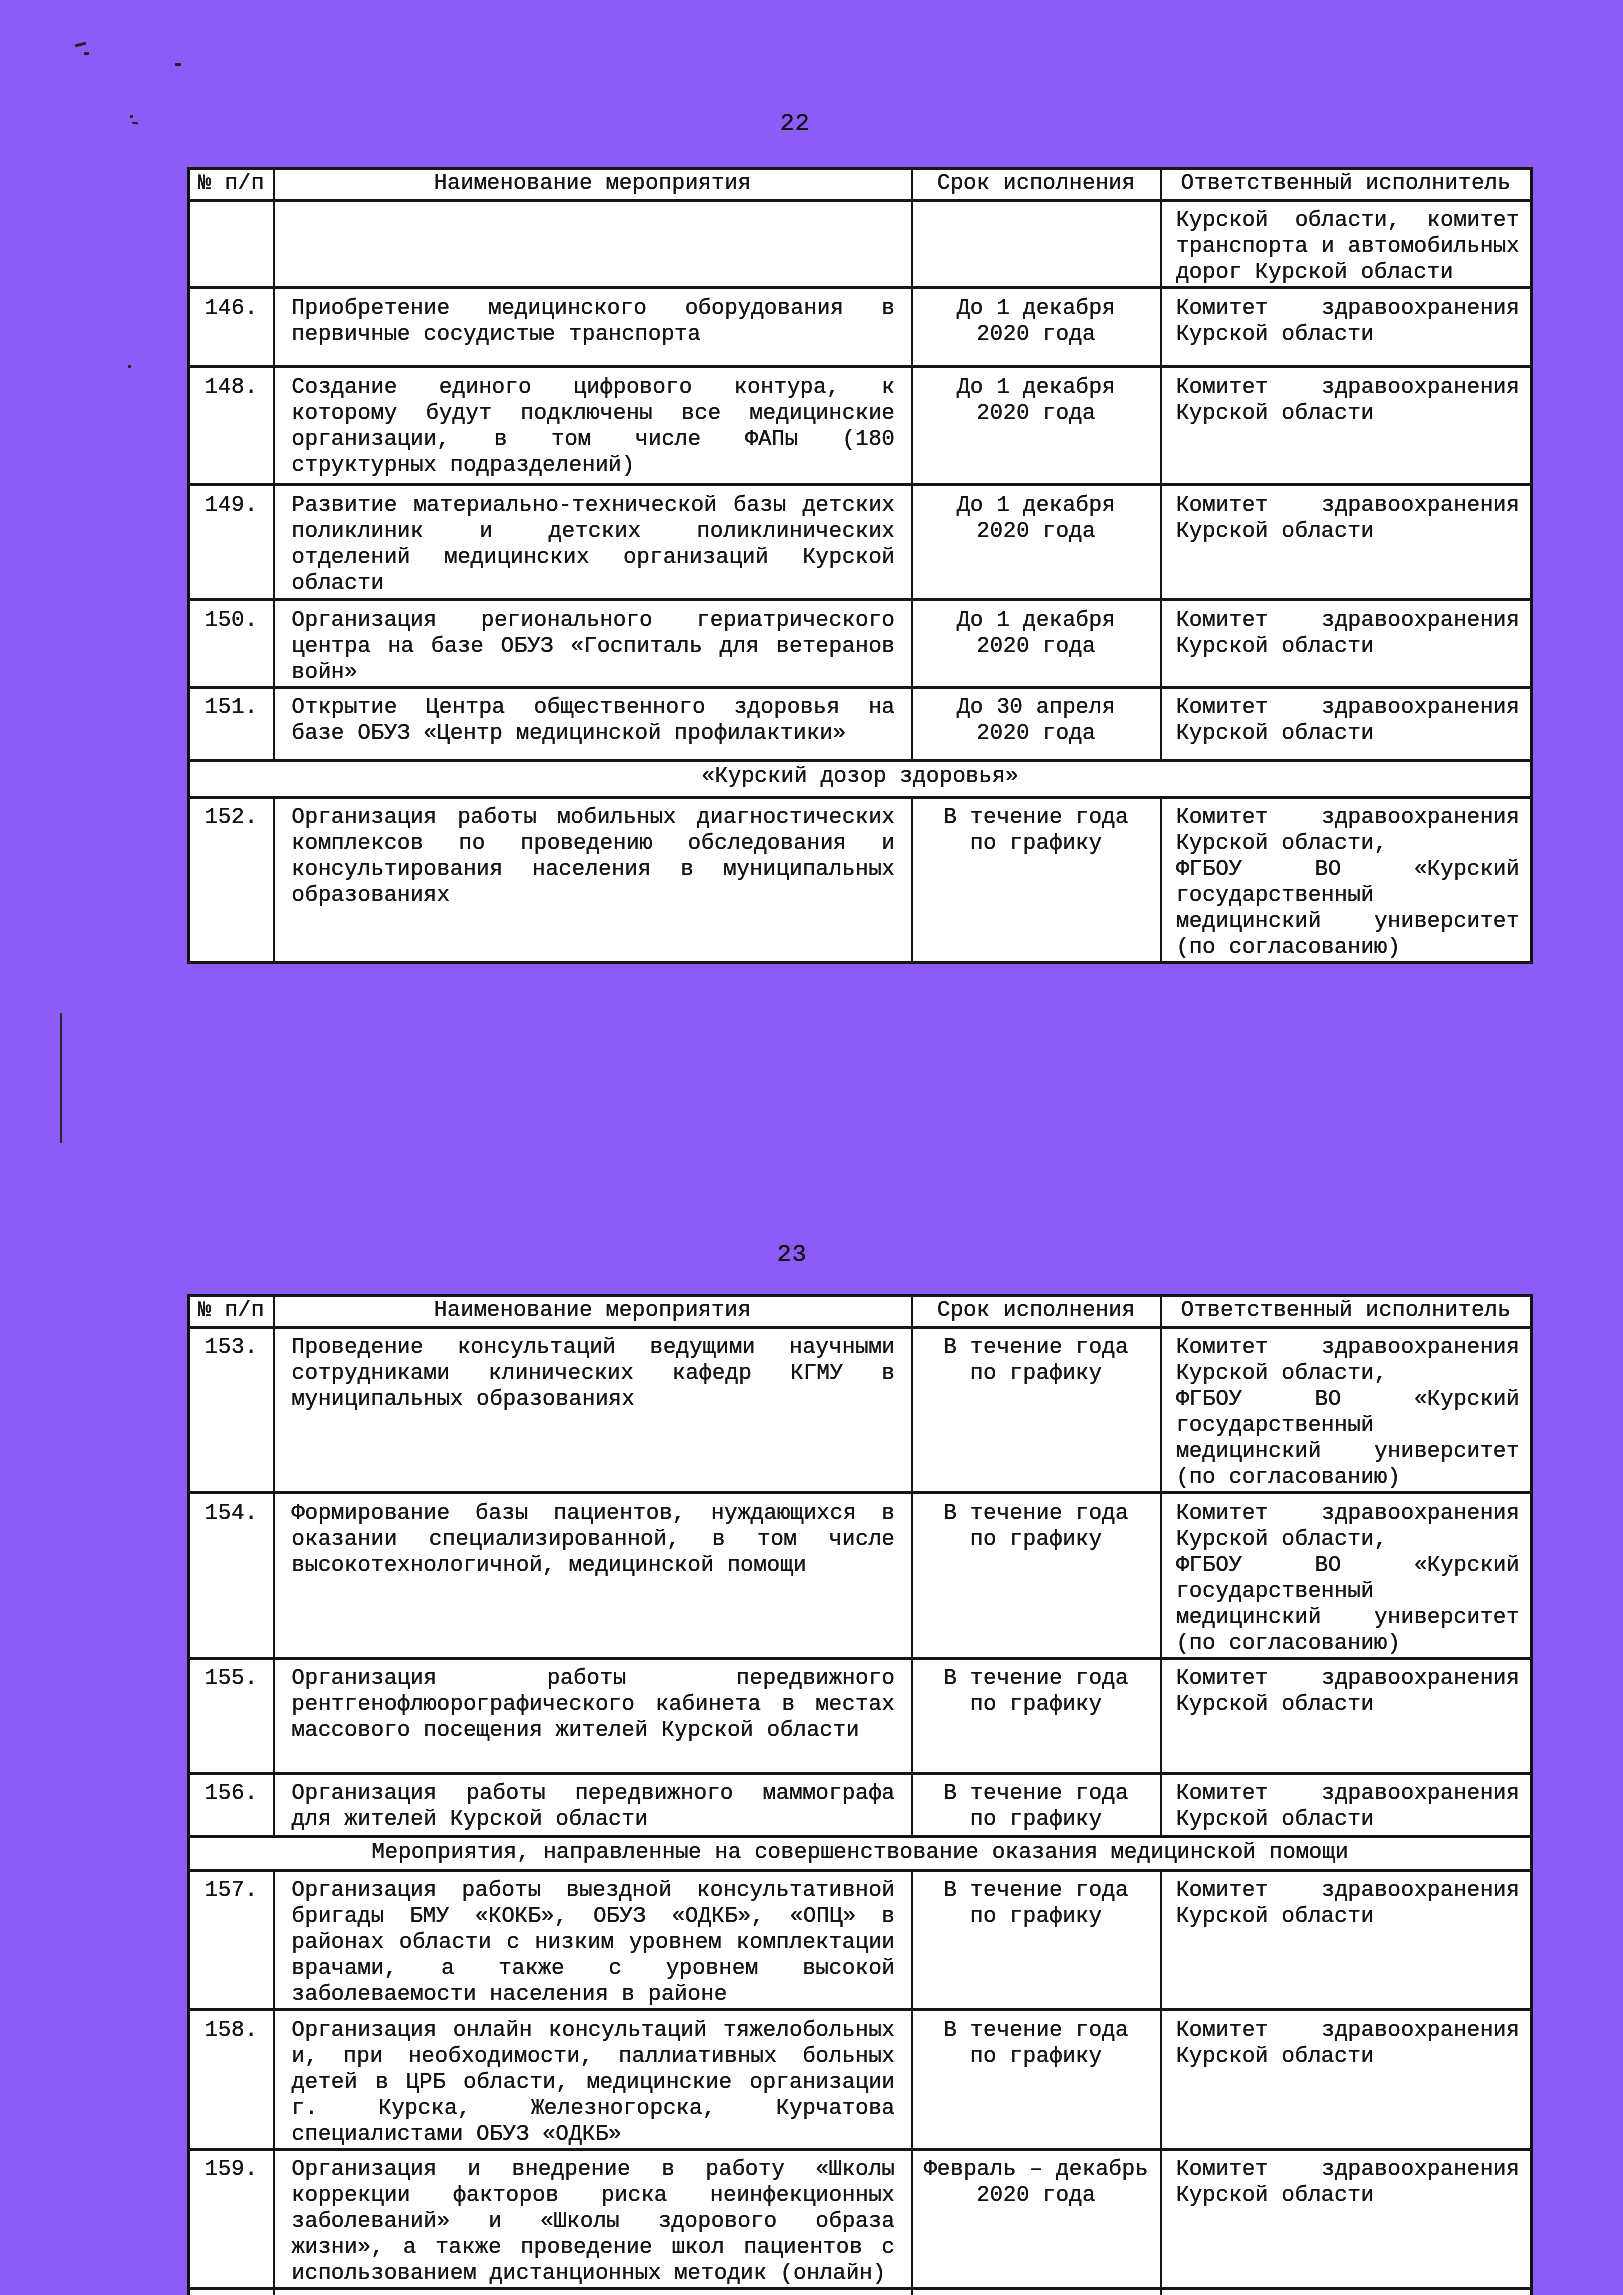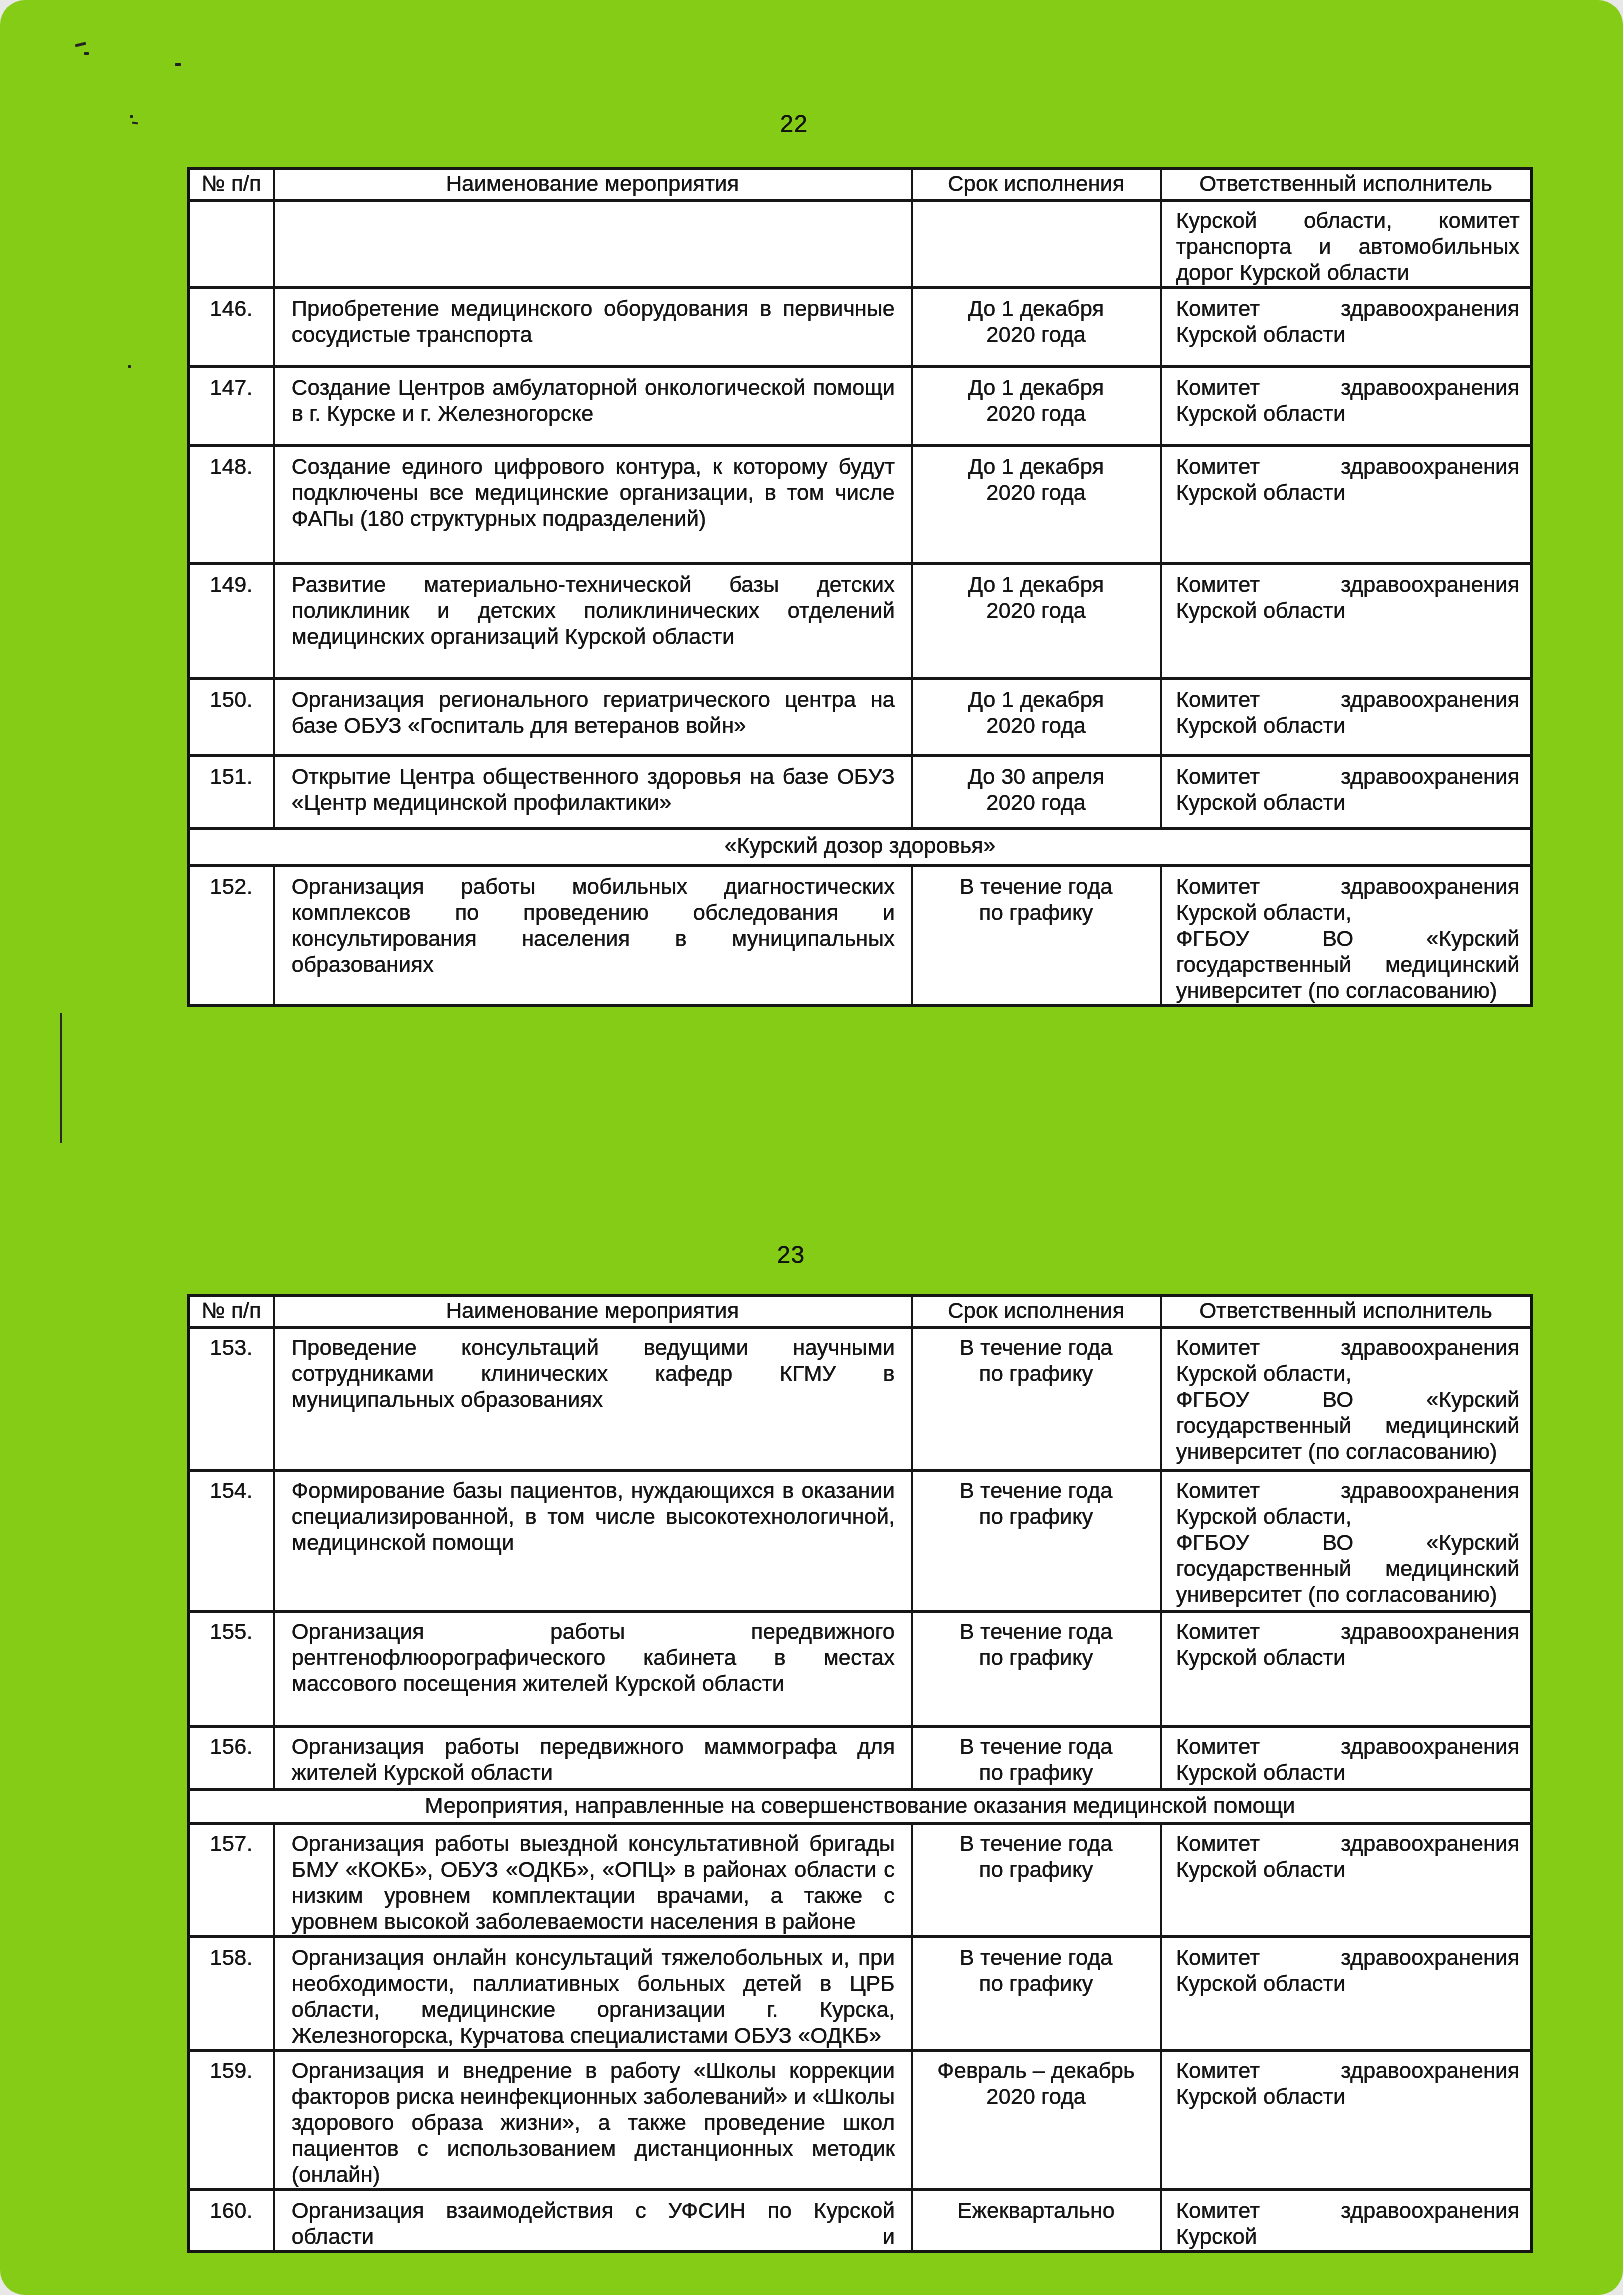--- a/index.html
+++ b/index.html
@@ -1,23 +1,22 @@
 <!DOCTYPE html>
 <html style="font-size:10.5px"><head>
 <meta charset="utf-8">
 <style>
   html,body{margin:0;padding:0;background:#e8e8e8;}
   .canvas{
     position:relative;
     width:1623px;height:2295px;
-    background:#84cc16;
-    font-family:Liberation Sans, sans-serif;
+    background:#8b5cf6;
+    font-family:Liberation Mono, monospace;
     color:#141414;
     overflow:hidden;
-    border-radius:25px;
   }
   .page-num{
     position:absolute;
     font-size:24px;
     letter-spacing:0.7px;
     text-shadow:0 0 0.3px #000;
   }
   table.doc{
     position:absolute;
     width:1343px;
@@ -97,27 +96,20 @@
       <td class="c-term"></td>
       <td class="c-resp">Курской области, комитет транспорта и автомобильных дорог Курской области</td>
     </tr>
     <tr style="height:79px;">
       <td class="c-num">146.</td>
       <td class="c-name">Приобретение медицинского оборудования в первичные сосудистые транспорта</td>
       <td class="c-term">До 1 декабря
 2020 года</td>
       <td class="c-resp">Комитет здравоохранения Курской области</td>
     </tr>
-    <tr style="height:79px;">
-      <td class="c-num">147.</td>
-      <td class="c-name">Создание Центров амбулаторной онкологической помощи в г. Курске и г. Железногорске</td>
-      <td class="c-term">До 1 декабря
-2020 года</td>
-      <td class="c-resp">Комитет здравоохранения Курской области</td>
-    </tr>
     <tr style="height:118px;">
       <td class="c-num">148.</td>
       <td class="c-name">Создание единого цифрового контура, к которому будут подключены все медицинские организации, в том числе ФАПы (180 структурных подразделений)</td>
       <td class="c-term">До 1 декабря
 2020 года</td>
       <td class="c-resp">Комитет здравоохранения Курской области</td>
     </tr>
     <tr style="height:115px;">
       <td class="c-num">149.</td>
       <td class="c-name">Развитие материально-технической базы детских поликлиник и детских поликлинических отделений медицинских организаций Курской области</td>

